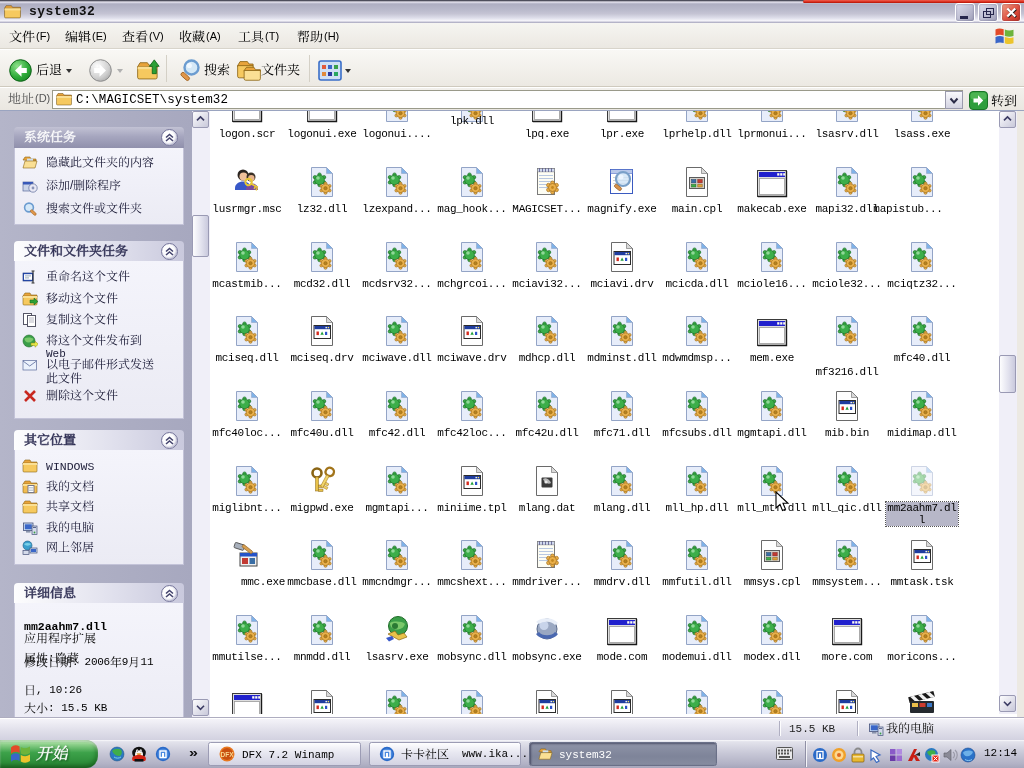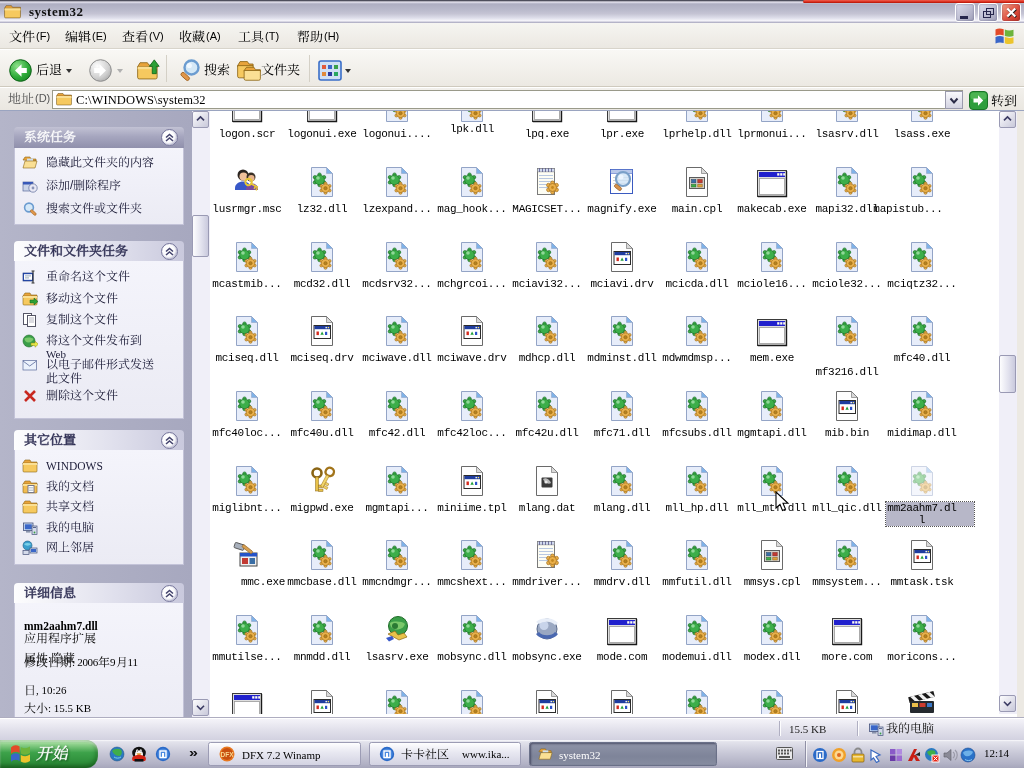--- a/index.html
+++ b/index.html
@@ -1,16 +1,16 @@
 <!DOCTYPE html>
 <html><head><meta charset="utf-8"><style>
 *{margin:0;padding:0;box-sizing:border-box}
 html,body{width:1024px;height:768px;overflow:hidden;font-family:"Liberation Sans",sans-serif}
 .a{position:absolute}
-.mono{font-family:Liberation Serif, serif}
+.mono{font-family:Liberation Mono, monospace}
 .fl{position:absolute;width:74px;text-align:center;font-family:"Liberation Mono",monospace;font-size:11px;letter-spacing:-.3px;color:#000;line-height:12px;white-space:nowrap}
 svg{display:block}
 </style></head><body>
 <div class="a" style="left:0;top:0;width:1024px;height:23px;background:linear-gradient(#4e4e5c 0,#4e4e5c 4%,#eceaf5 8%,#aeaec2 17%,#b9b9cb 42%,#c5c4d4 60%,#dedeea 78%,#f5f4fa 90%,#a3a2ba 100%)"></div>
 <svg class="a" style="left:4px;top:4px;width:17px;height:15px" viewBox="0 0 32 28">
 <path d="M1 8l3-5h10l2 3h15v3H1z" fill="#e8a33b" stroke="#6a4a10"></path>
 <path d="M1 8h30v16a2 2 0 01-2 2H3a2 2 0 01-2-2z" fill="#f6c95f" stroke="#6a4a10"></path>
 <path d="M1 8h30v4H1z" fill="#fadf94"></path>
   </svg>
 <div class="a mono" style="left:29px;top:4px;font-size:13px;font-weight:bold;color:#111;letter-spacing:.5px">system32</div>
@@ -157,21 +157,21 @@
       <use href="#u5740" x="100"></use>
     </svg>
     <span style="font-size:11px;margin-left:1px;color:#555;line-height:13px">(D)</span>
   </div>
 <div class="a" style="left:52px;top:90px;width:911px;height:19px;background:#fff;border:1px solid #9a9a8a"></div>
 <svg class="a" style="left:56px;top:92px;width:16px;height:14px" viewBox="0 0 32 28">
 <path d="M1 8l3-5h10l2 3h15v3H1z" fill="#e8a33b" stroke="#6a4a10"></path>
 <path d="M1 8h30v16a2 2 0 01-2 2H3a2 2 0 01-2-2z" fill="#f6c95f" stroke="#6a4a10"></path>
 <path d="M1 8h30v4H1z" fill="#fadf94"></path>
   </svg>
-<div class="a mono" style="left:76px;top:93px;font-size:12.5px;letter-spacing:.1px;color:#000">C:\WINDOWS\system32</div>
+<div class="a mono" style="left:76px;top:93px;font-size:12.5px;letter-spacing:.1px;color:#000">C:\MAGICSET\system32</div>
 <div class="a" style="left:945px;top:91px;width:18px;height:18px;background:linear-gradient(#f8f8fc,#d4d4e2);border:1px solid #9a9aac">
     <svg style="position:absolute;left:3px;top:5px;width:10px;height:8px" viewBox="0 0 10 8">
       <path d="M1.5 1.5L5 5.5L8.5 1.5" stroke="#2c2c48" stroke-width="2" fill="none"></path>
     </svg>
   </div>
 <svg class="a" style="left:969px;top:91px;width:19px;height:19px" viewBox="0 0 19 19">
 <rect x="0.5" y="0.5" width="18" height="18" rx="3.5" fill="#2e9e3c" stroke="#1a7426"></rect>
 <rect x="1.5" y="1.5" width="16" height="7" rx="3" fill="#5cc05e" opacity=".65"></rect>
 <path d="M9 4.2l5.2 5.3L9 14.8v-3.3H4.5V7.5H9z" fill="#fff"></path>
   </svg>
@@ -564,21 +564,21 @@
       <use href="#swin"></use>
     </svg>
     <div class="fl" style="left:75px;top:17px">logonui.exe</div>
     <svg class="a" style="left:171px;top:-20px;width:32px;height:32px" viewBox="0 0 32 32">
       <use href="#sdll"></use>
     </svg>
     <div class="fl" style="left:150px;top:17px">logonui....</div>
     <svg class="a" style="left:246px;top:-20px;width:32px;height:32px" viewBox="0 0 32 32">
       <use href="#sdll"></use>
     </svg>
-    <div class="fl" style="left:225px;top:12px">lpk.dll</div>
+    <div class="fl" style="left:225px;top:4px">lpk.dll</div>
     <svg class="a" style="left:321px;top:-20px;width:32px;height:32px" viewBox="0 0 32 32">
       <use href="#swin"></use>
     </svg>
     <div class="fl" style="left:300px;top:17px">lpq.exe</div>
     <svg class="a" style="left:396px;top:-20px;width:32px;height:32px" viewBox="0 0 32 32">
       <use href="#swin"></use>
     </svg>
     <div class="fl" style="left:375px;top:17px">lpr.exe</div>
     <svg class="a" style="left:471px;top:-20px;width:32px;height:32px" viewBox="0 0 32 32">
       <use href="#sdll"></use>
@@ -825,21 +825,21 @@
       <use href="#sdll"></use>
     </svg>
     <div class="fl" style="left:525px;top:391px">mll_mtf.dll</div>
     <svg class="a" style="left:621px;top:354px;width:32px;height:32px" viewBox="0 0 32 32">
       <use href="#sdll"></use>
     </svg>
     <div class="fl" style="left:600px;top:391px">mll_qic.dll</div>
     <svg class="a" style="left:696px;top:354px;width:32px;height:32px;opacity:.45" viewBox="0 0 32 32">
       <use href="#sdll"></use>
     </svg>
-    <div class="a" style="left:676px;top:391px;width:88px;background:#b7b7c8;outline:1px dotted #555;text-align:center">
+    <div class="a" style="left:676px;top:391px;width:72px;background:#b7b7c8;outline:1px dotted #555;text-align:center">
       <div class="fl" style="position:static;width:72px">mm2aahm7.dl<br>l</div>
     </div>
     <div class="a" style="left:21px;top:428px">
       <svg viewBox="0 0 32 32" style="width:32px;height:32px">
 <rect x="9" y="14" width="17" height="13" fill="#f0f0f0" stroke="#444"></rect>
 <rect x="9" y="14" width="17" height="3.5" fill="#2553c8"></rect>
 <rect x="11" y="19" width="6" height="6" fill="#c23a32"></rect>
 <rect x="18.5" y="19" width="5.5" height="6" fill="#3a6ea5"></rect>
 <rect x="3.5" y="4.5" width="10" height="5.5" rx="1" fill="#a8b0bc" stroke="#4a4a4a" stroke-width=".8" transform="rotate(18 8 7)"></rect>
 <rect x="11" y="8.2" width="12" height="3" rx="1.2" fill="#d8a050" stroke="#8a5c20" stroke-width=".6" transform="rotate(38 16 9)"></rect>

